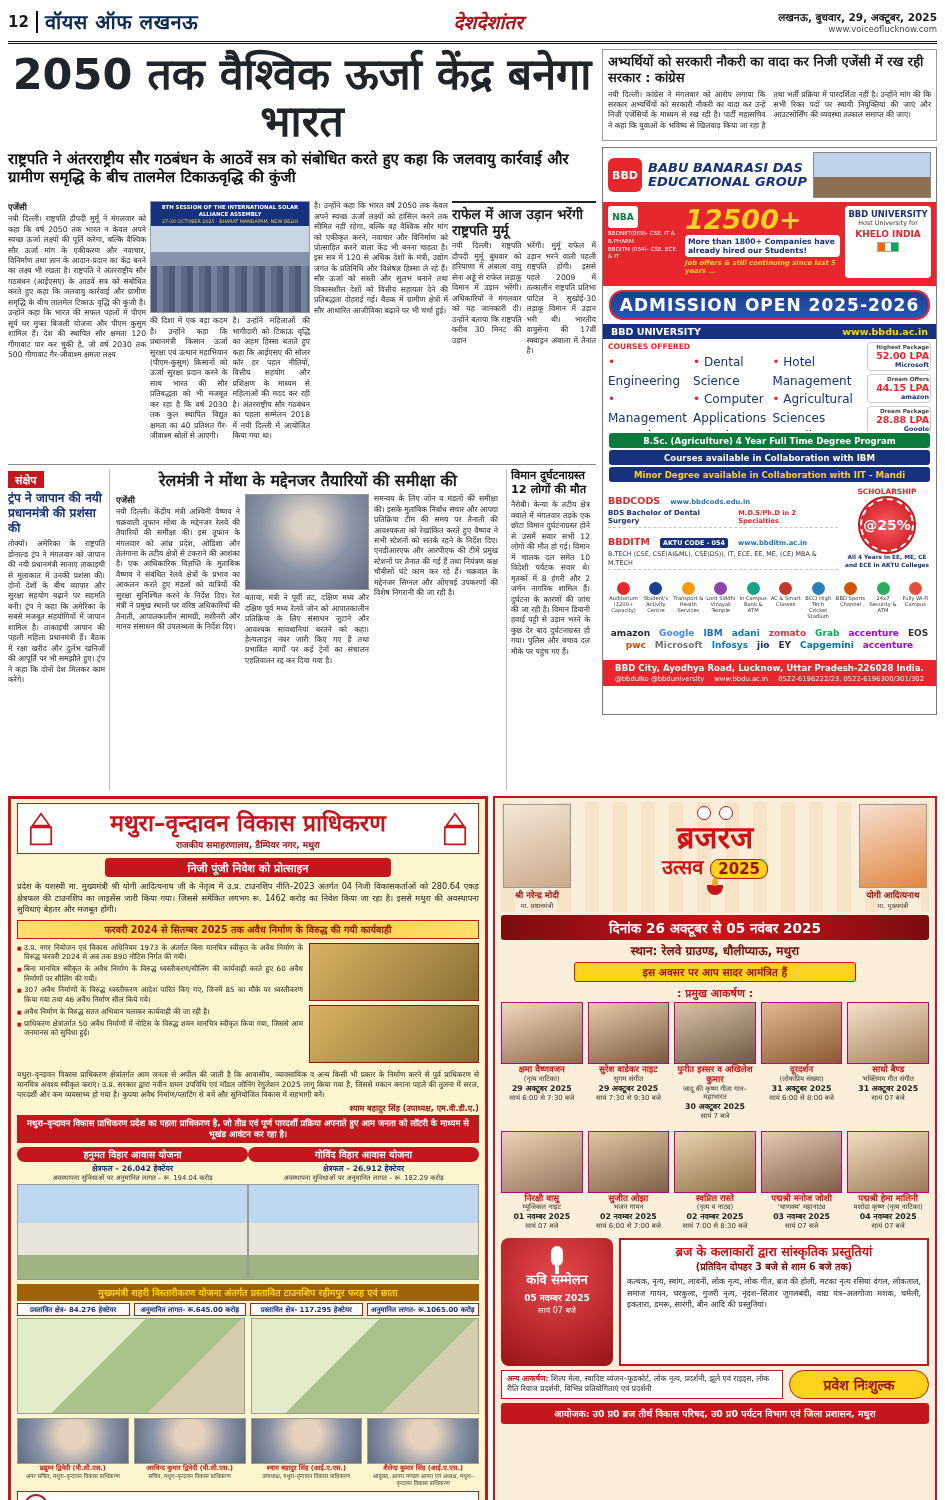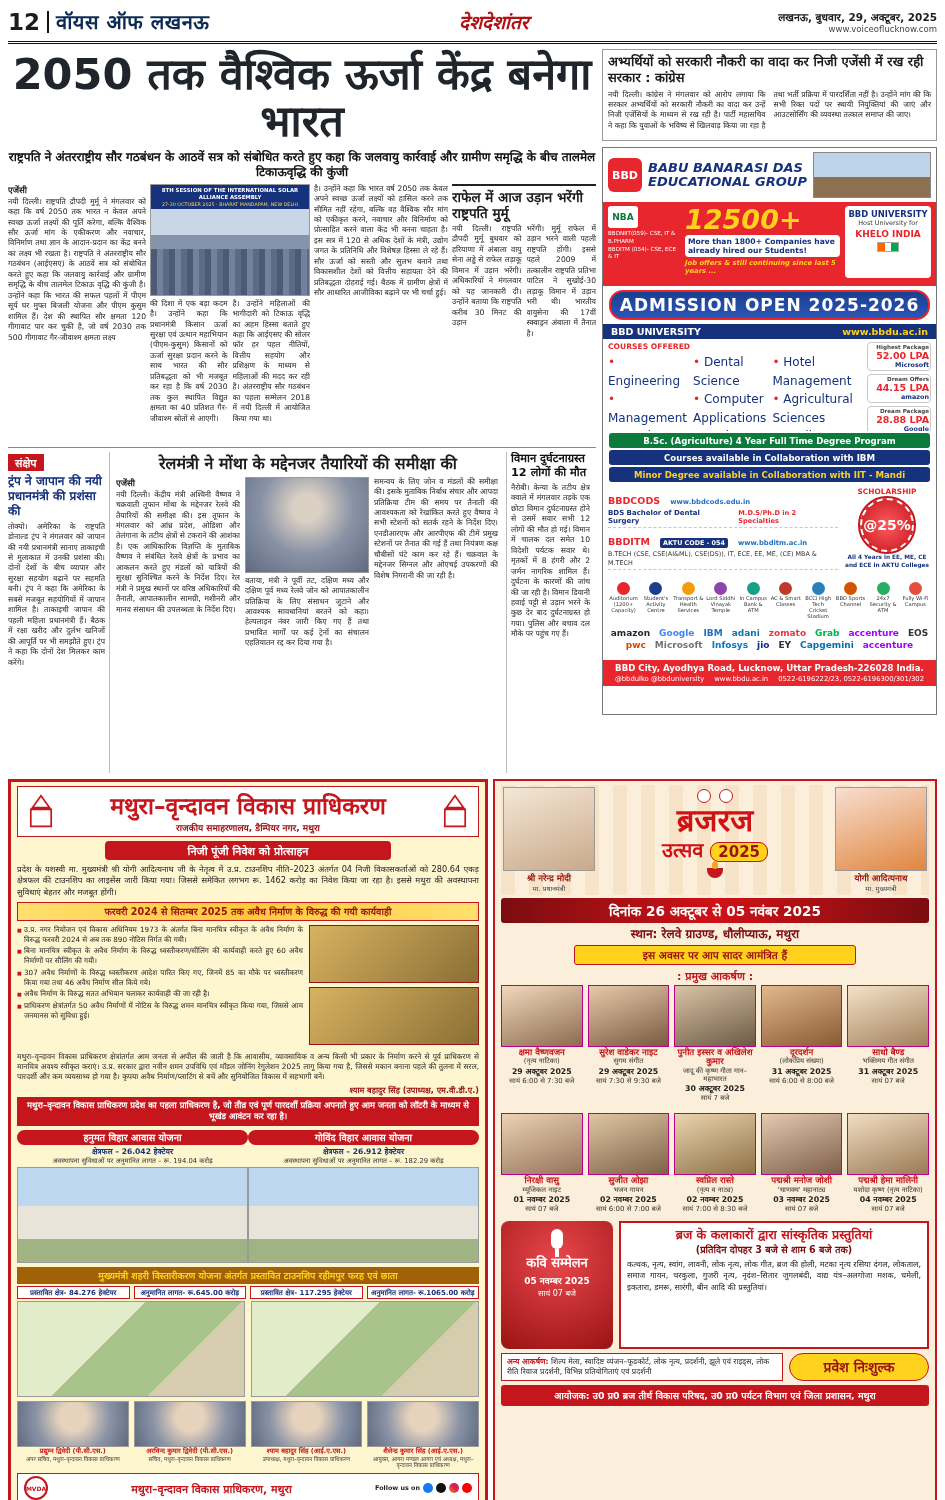--- a/index.html
+++ b/index.html
@@ -1,34 +1,34 @@
 <!DOCTYPE html>
 <html><head>
 <meta charset="utf-8">
 <style>
 *{box-sizing:border-box;margin:0;padding:0}
 body{background:#f2f2f2;font-family:"DejaVu Sans","Liberation Sans",sans-serif;color:#1c1c1c}
 .page{width:945px;height:1500px;margin:0 auto;background:#fff;padding:6px 8px 0;overflow:hidden;position:relative}
 
 .mast{display:flex;align-items:center;justify-content:space-between;border-bottom:3px double #111;padding-bottom:4px;height:38px}
 .mast-left{display:flex;align-items:center;gap:7px}
-.pageno{font-size:23px;font-weight:800}
+.pageno{font-size:15px;font-weight:800}
 .mast-sep{width:2px;height:22px;background:#111;display:inline-block}
 .mast-title{font-size:20px;font-weight:800;color:#0d2a52;letter-spacing:.5px}
 .mast-center{font-size:19px;font-weight:800;color:#b01217;font-style:italic}
 .mast-right{text-align:right}
 .dateline{font-size:10.5px;font-weight:700}
 .site{font-size:8.5px;color:#444}
 
 .grid{display:flex;gap:6px;margin-top:5px}
 .zone-left{width:588px}
 .zone-right{width:335px}
 
 .lead-h{font-size:43px;font-weight:800;color:#20242b;text-align:center;line-height:1.1;margin:2px 0 4px}
-.lead-sub{font-size:12px;font-weight:700;color:#111;text-align:center;margin-bottom:4px;line-height:1.25}
+.lead-sub{font-size:15px;font-weight:700;color:#111;margin-bottom:14px;line-height:1.25}
 .lead-cols{display:flex;gap:4px;height:258px;overflow:hidden}
 .lcol{overflow:hidden}
 .w138{width:138px}.w160{width:160px}.w134{width:134px}.w144{width:144px}
 .byline{font-weight:800;font-size:8.5px;margin-bottom:2px}
 .body{font-size:7.6px;line-height:1.38;color:#1b1b1b}
 .just{text-align:justify}
 .twocol{display:flex;gap:5px;margin-top:3px}
 .half{width:calc(50% - 2.5px);overflow:hidden}
 .photo{position:relative;border:1px solid #9a9a9a;overflow:hidden}
 .conf{height:112px;background:linear-gradient(180deg,#c9d6e6 0 45%,#8694ab 45% 72%,#5c6882 72% 100%)}
@@ -153,21 +153,21 @@
 .off-role{font-size:5.6px;color:#333;line-height:1.2}
 .mvda-foot{display:flex;align-items:center;justify-content:space-between;background:#fff;border:1px solid #c4161c;margin-top:4px;padding:2px 6px}
 .mvda-logo{width:24px;height:24px;border:2px solid #c4161c;border-radius:50%;color:#c4161c;font-size:6px;font-weight: 800;display:flex;align-items:center;justify-content:center}
 .mvda-foot-name{font-size:11px;font-weight:800;color:#c4161c}
 .follow{display:flex;align-items:center;gap:3px;font-size:6.4px;font-weight:700}
 .soc{width:10px;height:10px;border-radius:50%;display:inline-block}
 .s-fb{background:#1877f2}.s-x{background:#111}.s-ig{background:linear-gradient(45deg,#f09433,#dc2743,#bc1888)}.s-yt{background:#ff0000}
 
 .braj{width:444px;border:2px solid #c4161c;background:#fbeeda;overflow:hidden;padding:4px 6px}
 .braj-head{display:flex;justify-content:space-between;gap:4px;background:repeating-linear-gradient(90deg,#f7e3c8 0 14px,#fbeeda 14px 28px);padding:2px}
-.leader{width:92px;text-align:center}
+.leader{width:68px;text-align:center}
 .modi{height:84px;background:linear-gradient(160deg,#f4e7d6,#c9a98a)}
 .yogi{height:84px;background:linear-gradient(160deg,#f7ded0,#e0863f)}
 .l-name{font-size:8.6px;font-weight:800;color:#9a1313;margin-top:1px}
 .l-role{font-size:6.6px;color:#333}
 .braj-title{flex:1;text-align:center;padding-top:2px}
 .mini-logos{display:flex;justify-content:center;gap:8px;margin-bottom:2px}
 .mini-logo{width:14px;height:14px;border-radius:50%;border:1.5px solid #c4161c;display:inline-block;background:#fff}
 .bt1{font-size:31px;font-weight:800;color:#d01217;line-height:1}
 .bt2{font-size:20px;font-weight:800;color:#d01217}
 .byear{background:#ffd21e;color:#9a1313;border-radius:9px;padding:0 7px;font-size:15px;border:1.5px solid #c4161c}

